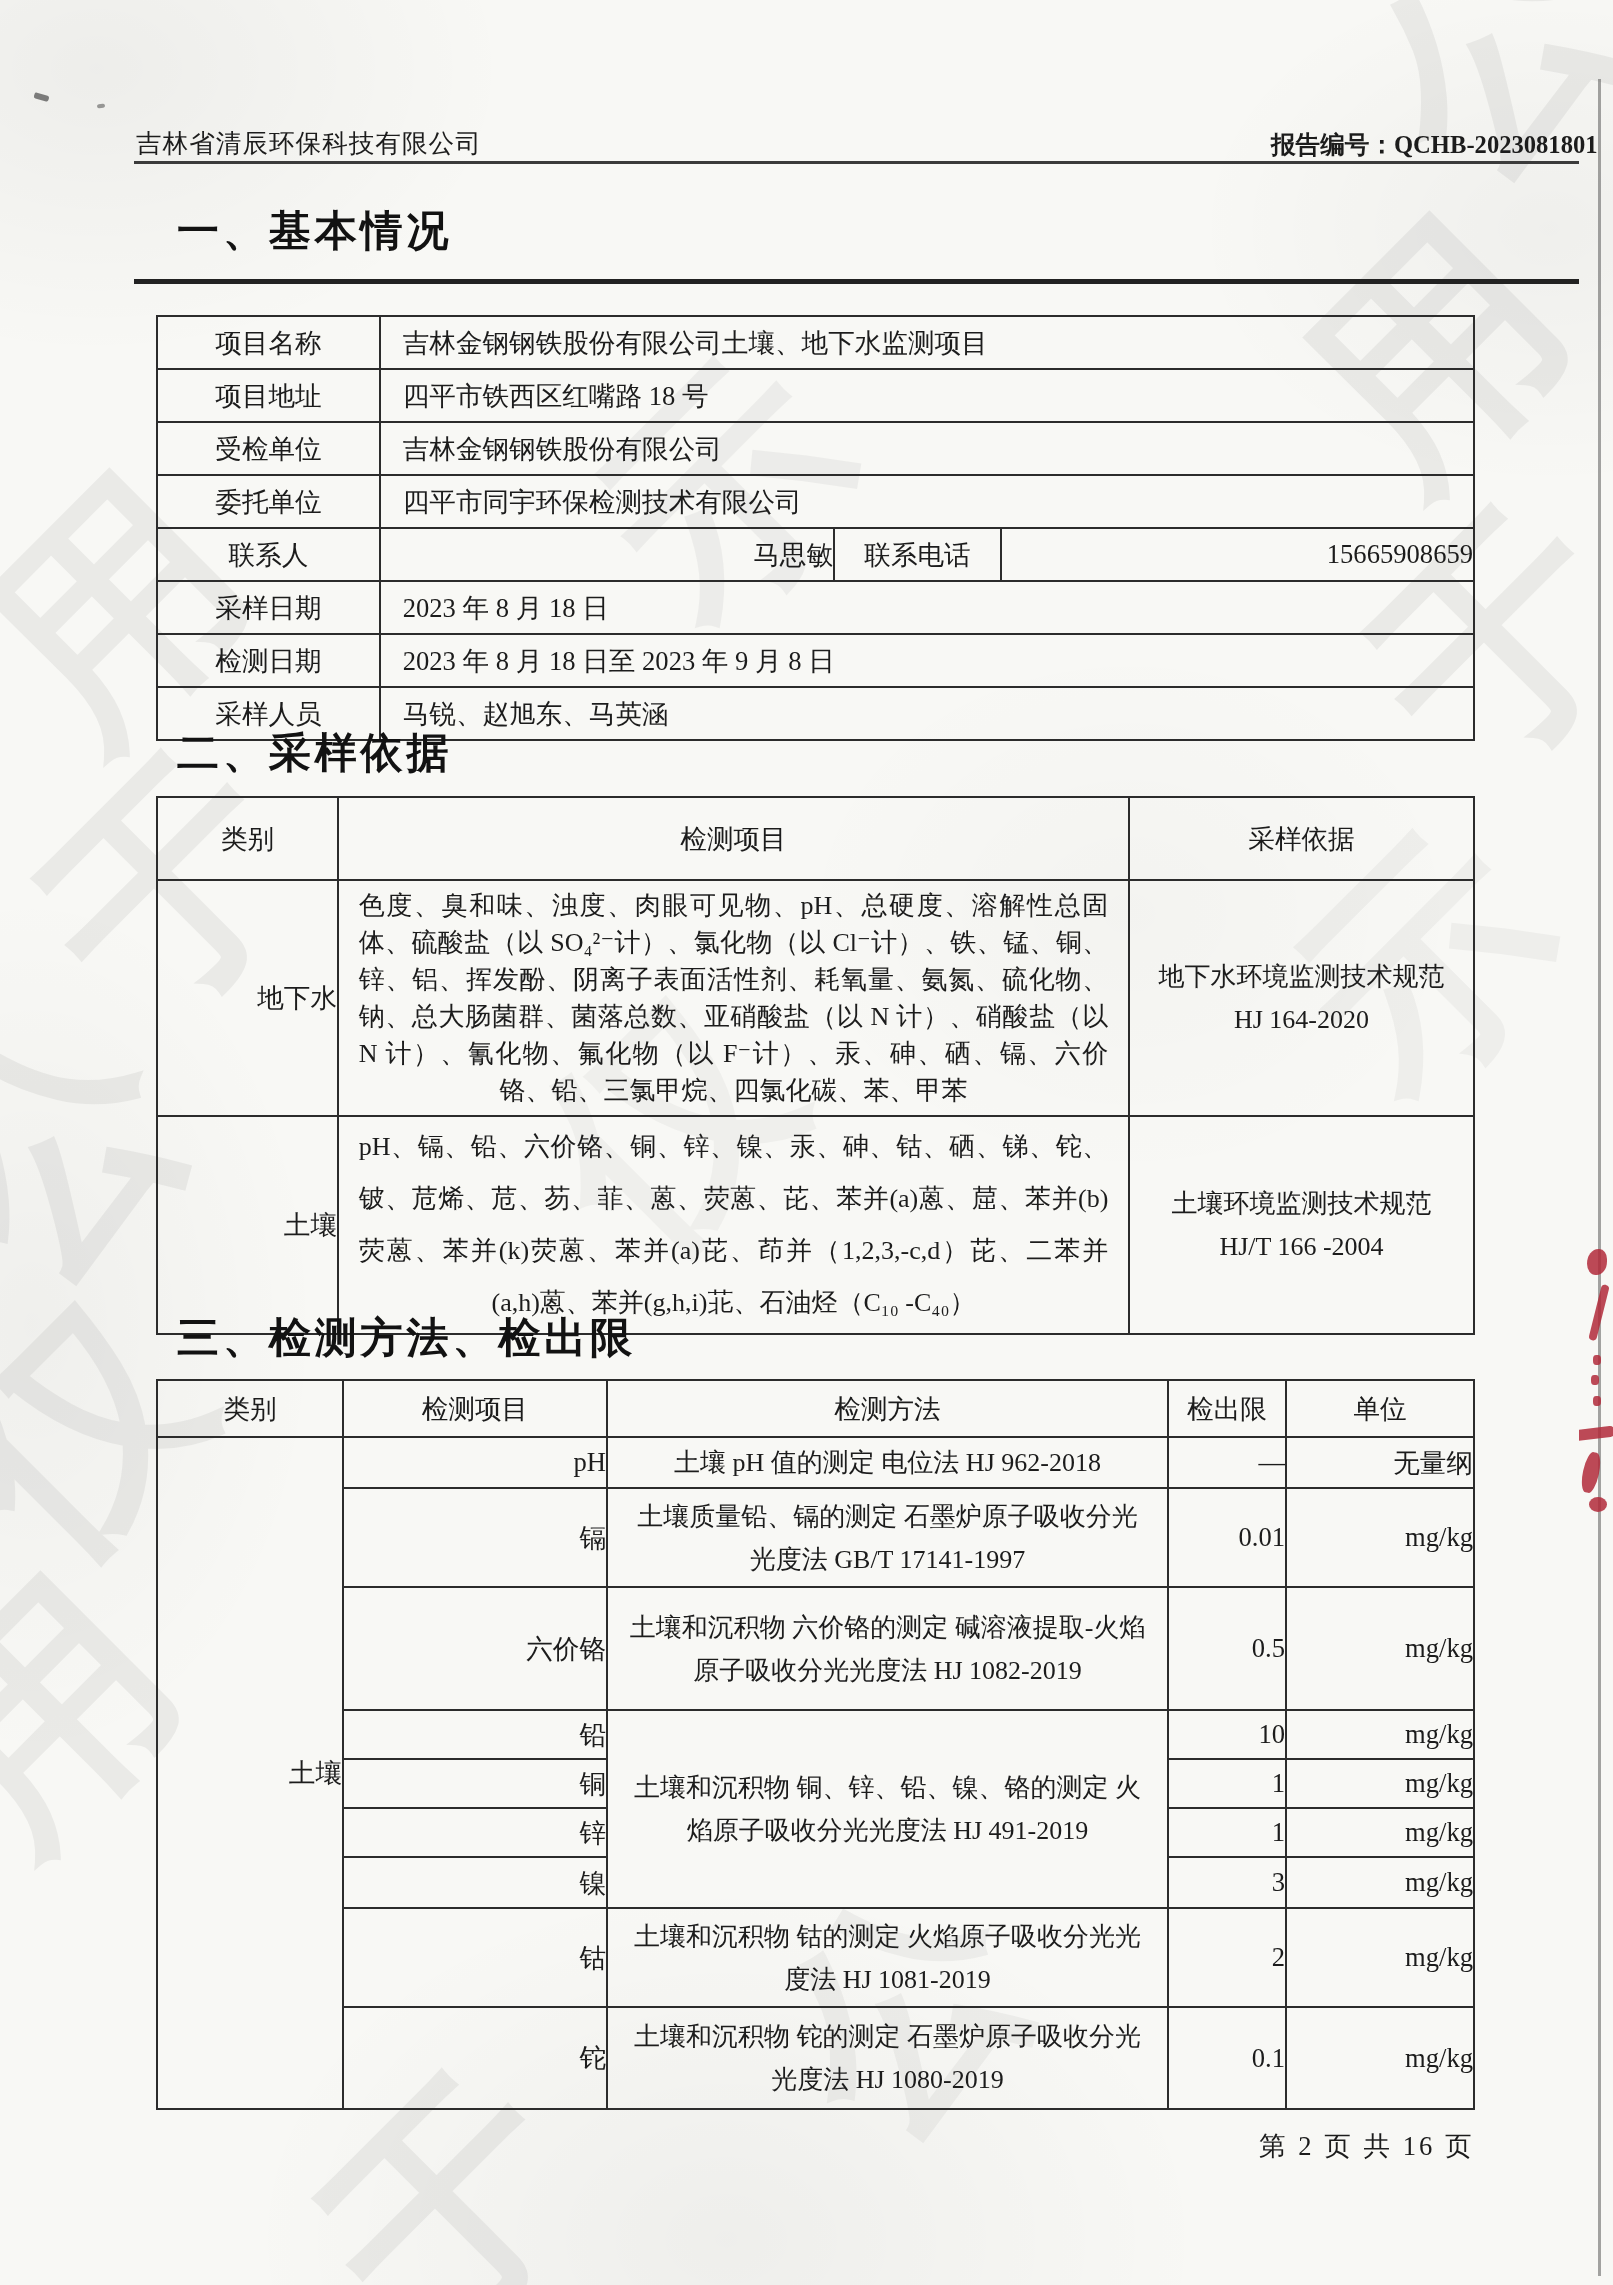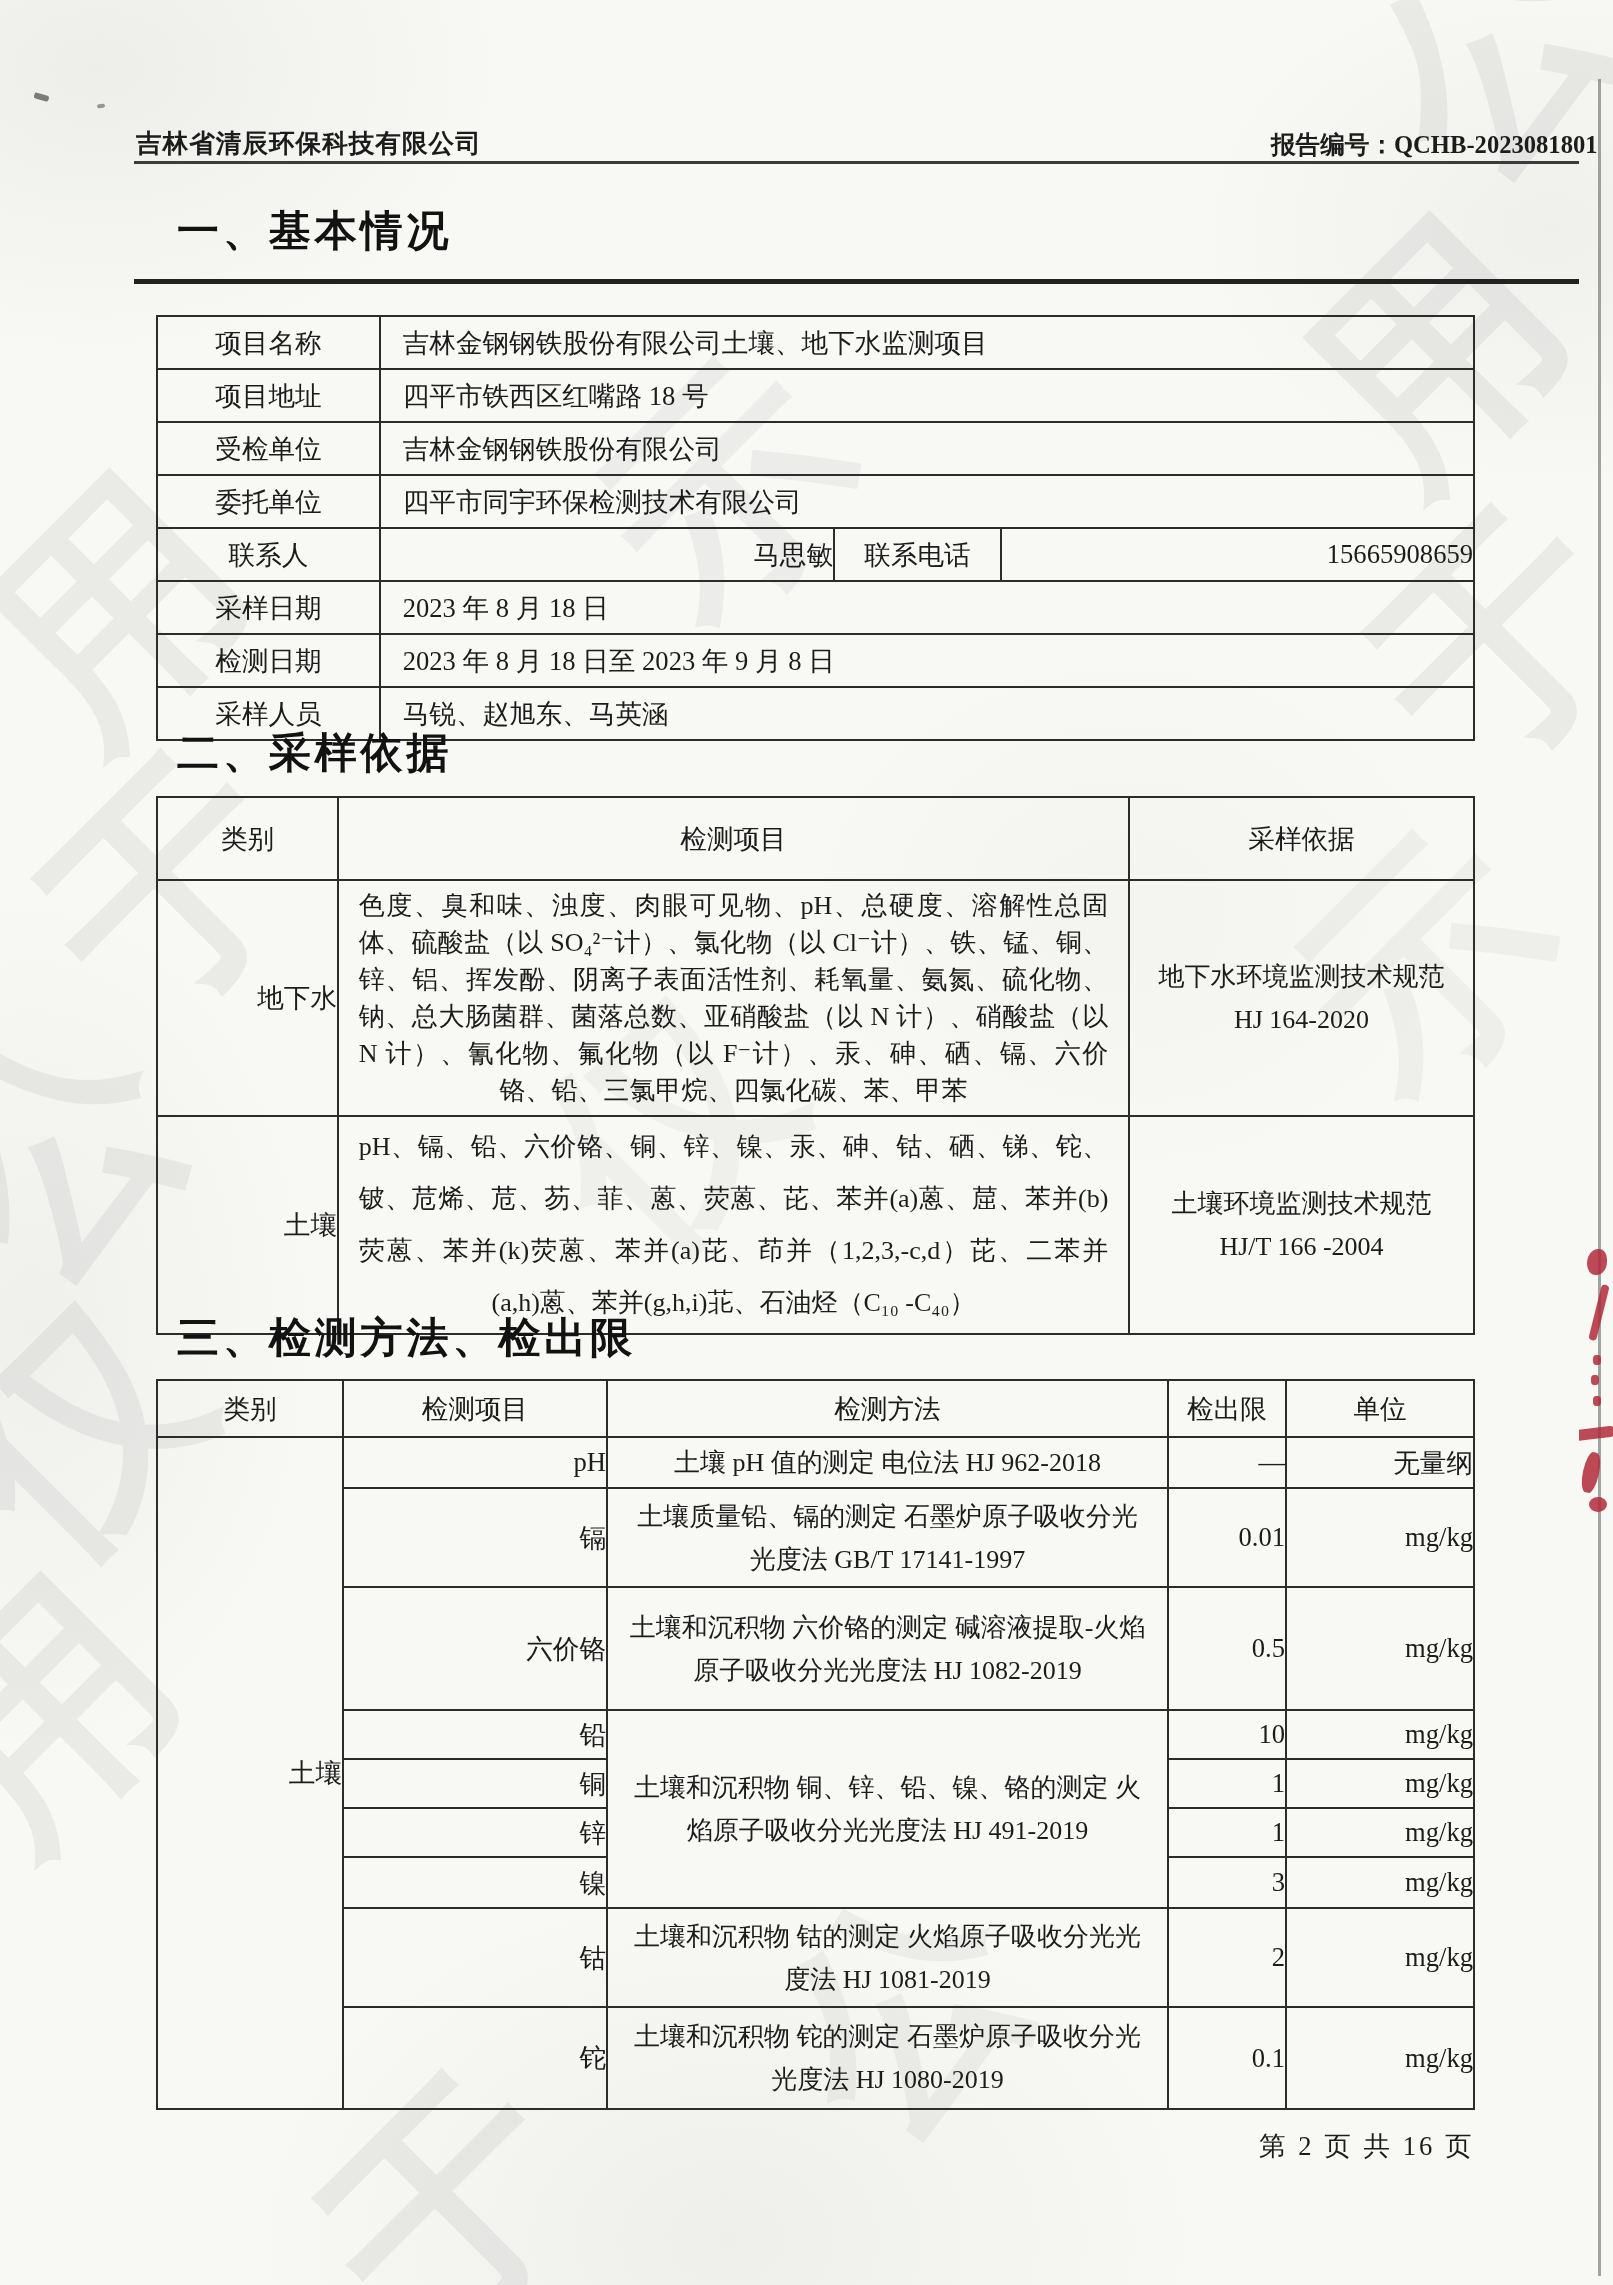--- a/index.html
+++ b/index.html
@@ -12,21 +12,21 @@
       radial-gradient(ellipse 690px 512px at 45% 98%, rgba(0,0,0,0.04), transparent 70%),
       radial-gradient(ellipse 414px 630px at 2% 58%, rgba(0,0,0,0.035), transparent 70%),
       radial-gradient(ellipse 493px 394px at 70% 40%, rgba(0,0,0,0.02), transparent 70%);
     font-family:"Liberation Serif","DejaVu Serif",serif;
     color:#1c1c1c;
   }
   
   .wm{position:absolute;font-size:236px;line-height:1;color:#8f8f8f;opacity:.13;
       transform:rotate(-45deg);font-weight:700;user-select:none;pointer-events:none;}
   
-  .hdr-company{position:absolute;left:136px;top:126px;font-size:25.6px;font-weight:700;letter-spacing:1px;}
+  .hdr-company{position:absolute;left:136px;top:126px;font-size:25.6px;font-weight:400;letter-spacing:1px;}
   .hdr-report{position:absolute;left:1271px;top:128px;font-size:24.6px;font-weight:600;}
   .hdr-rule{position:absolute;left:134px;top:161px;width:1445px;height:3px;background:#3b3b3b;}
   
   .sec-title{position:absolute;left:177px;font-size:42px;font-weight:700;letter-spacing:3.9px;color:#121212;}
   .title-rule{position:absolute;left:134px;top:279px;width:1445px;height:4.9px;background:#222;}
   
   table{border-collapse:collapse;table-layout:fixed;position:absolute;left:156px;width:1317px;font-size:26.6px;}
   td,th{border:2.5px solid #2c2c2c;font-weight:400;vertical-align:middle;overflow:hidden;padding:0;}
   th{text-align:center;}
   .lab{text-align:center;}

